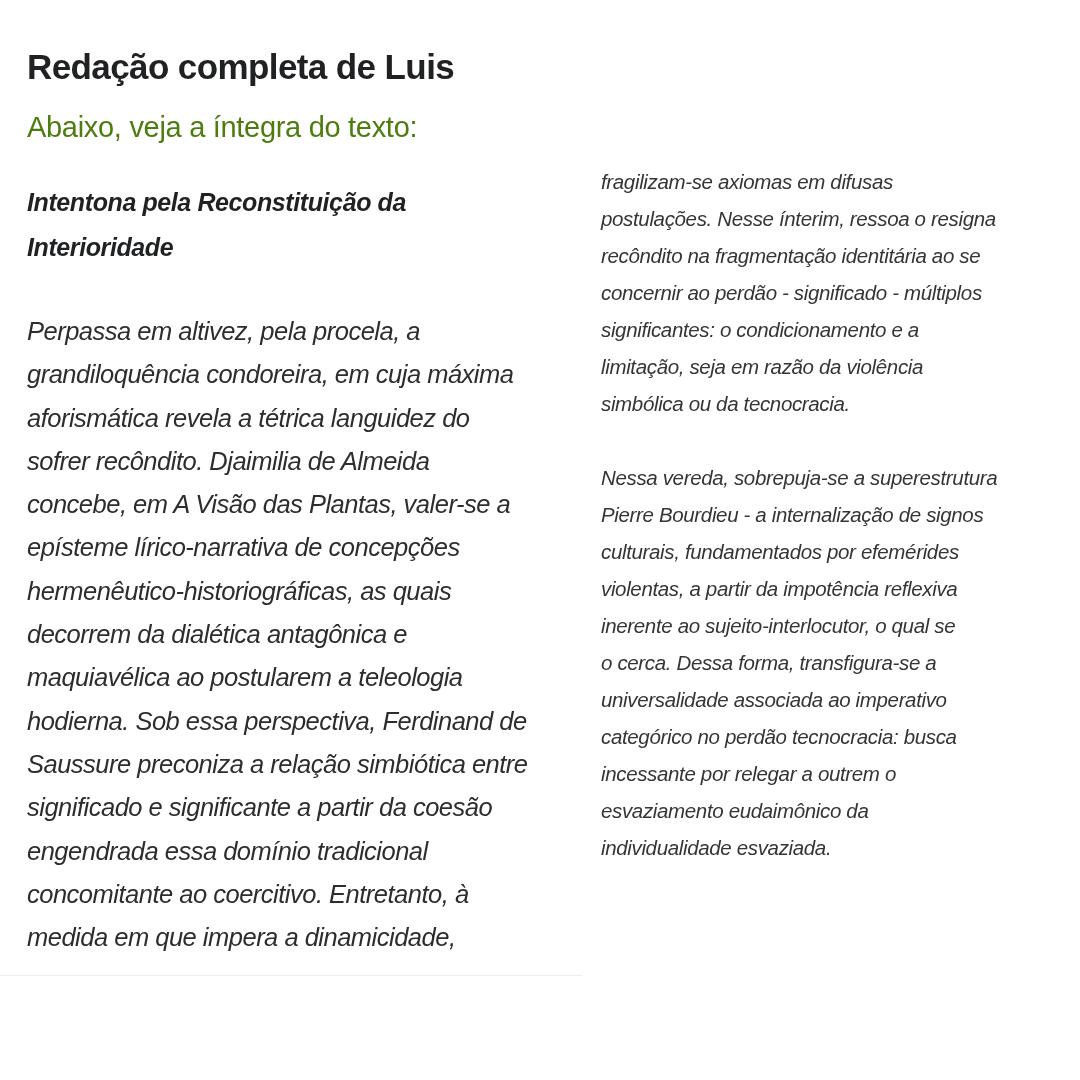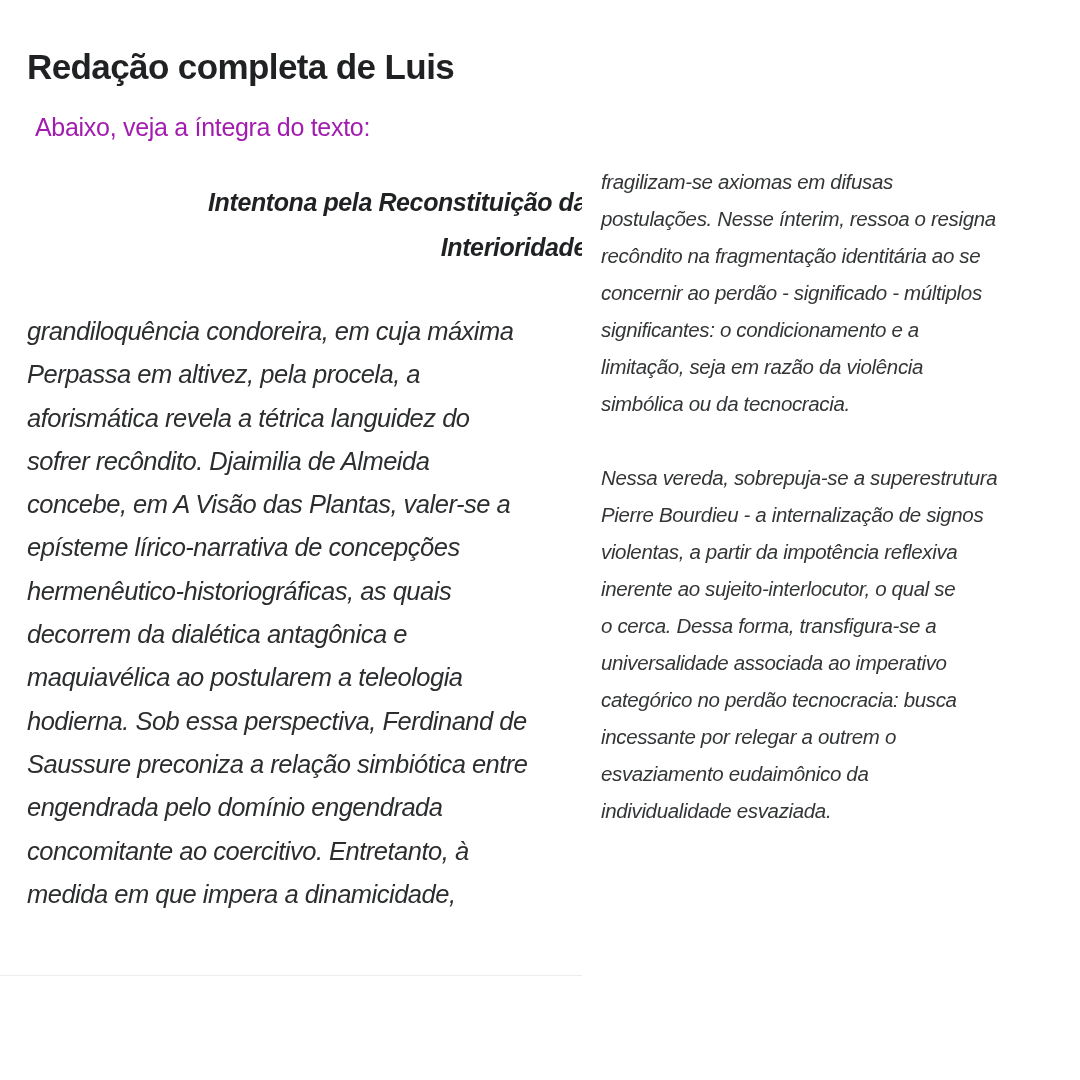--- a/index.html
+++ b/index.html
@@ -33,35 +33,34 @@
     }
     .page-title {
       margin: 0;
       font-size: 35px;
       font-weight: bold;
       letter-spacing: -0.6px;
       color: #1f2123;
       line-height: 46px;
     }
     .intro {
-      margin: 20px 0 0 8px;
-      font-size: 25px;
-      color: #a21caf;
+      margin: 20px 0 0 0;
+      font-size: 29px;
+      color: #4d7c0f;
       line-height: 34px;
       letter-spacing: -0.3px;
     }
     .essay-title {
       margin: 36px 0 0 0;
       font-size: 25px;
       font-weight: bold;
       font-style: italic;
       line-height: 45px;
       letter-spacing: -0.4px;
       color: #1f2123;
-      text-align: right;
     }
     .essay-p1 {
       margin: 40px 0 0 0;
       font-size: 25.5px;
       font-style: italic;
       line-height: 43.3px;
       letter-spacing: -0.5px;
       color: #2b2d2f;
     }
     .essay-p1 .line, .right-col .line {
@@ -91,51 +90,53 @@
 
 <div class="left-panel">
   <div class="left-inner">
     <h1 class="page-title">Redação completa de Luis</h1>
     <p class="intro">Abaixo, veja a íntegra do texto:</p>
     <h2 class="essay-title">
       <span class="line" style="display:block">Intentona pela Reconstituição da</span>
       <span class="line" style="display:block">Interioridade</span>
     </h2>
     <p class="essay-p1">
+      <span class="line">Perpassa em altivez, pela procela, a</span>
       <span class="line">grandiloquência condoreira, em cuja máxima</span>
-      <span class="line">Perpassa em altivez, pela procela, a</span>
       <span class="line">aforismática revela a tétrica languidez do</span>
       <span class="line">sofrer recôndito. Djaimilia de Almeida</span>
       <span class="line">concebe, em A Visão das Plantas, valer-se a</span>
       <span class="line">epísteme lírico-narrativa de concepções</span>
       <span class="line">hermenêutico-historiográficas, as quais</span>
       <span class="line">decorrem da dialética antagônica e</span>
       <span class="line">maquiavélica ao postularem a teleologia</span>
       <span class="line">hodierna. Sob essa perspectiva, Ferdinand de</span>
       <span class="line">Saussure preconiza a relação simbiótica entre</span>
-      <span class="line">engendrada pelo domínio engendrada</span>
+      <span class="line">significado e significante a partir da coesão</span>
+      <span class="line">engendrada essa domínio tradicional</span>
       <span class="line">concomitante ao coercitivo. Entretanto, à</span>
       <span class="line">medida em que impera a dinamicidade,</span>
     </p>
   </div>
 </div>
 
 <div class="right-col">
   <p class="p2">
     <span class="line">fragilizam-se axiomas em difusas</span>
     <span class="line">postulações. Nesse ínterim, ressoa o resigna</span>
     <span class="line">recôndito na fragmentação identitária ao se</span>
     <span class="line">concernir ao perdão - significado - múltiplos</span>
     <span class="line">significantes: o condicionamento e a</span>
     <span class="line">limitação, seja em razão da violência</span>
     <span class="line">simbólica ou da tecnocracia.</span>
   </p>
   <p class="p3">
     <span class="line">Nessa vereda, sobrepuja-se a superestrutura</span>
     <span class="line">Pierre Bourdieu - a internalização de signos</span>
+    <span class="line">culturais, fundamentados por efemérides</span>
     <span class="line">violentas, a partir da impotência reflexiva</span>
     <span class="line">inerente ao sujeito-interlocutor, o qual se</span>
     <span class="line">o cerca. Dessa forma, transfigura-se a</span>
     <span class="line">universalidade associada ao imperativo</span>
     <span class="line">categórico no perdão tecnocracia: busca</span>
     <span class="line">incessante por relegar a outrem o</span>
     <span class="line">esvaziamento eudaimônico da</span>
     <span class="line">individualidade esvaziada.</span>
   </p>
 </div>

